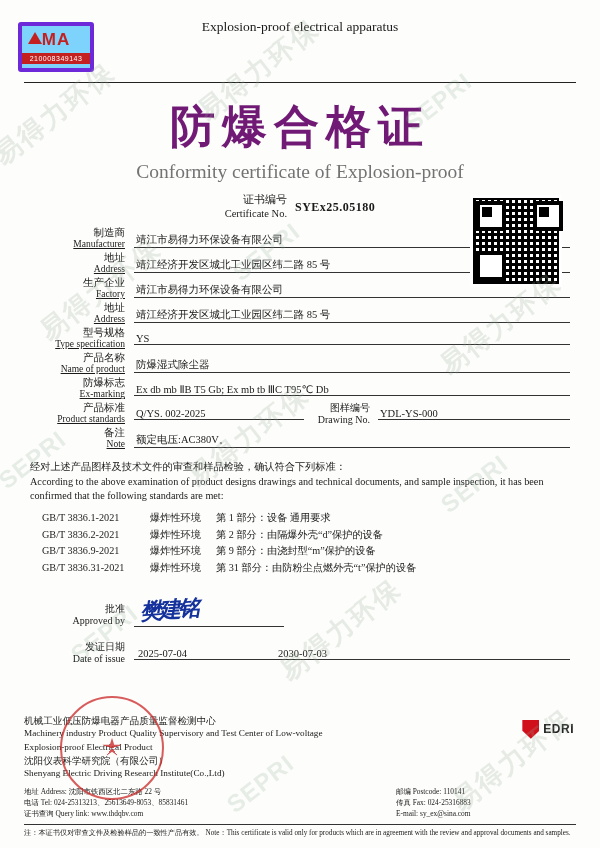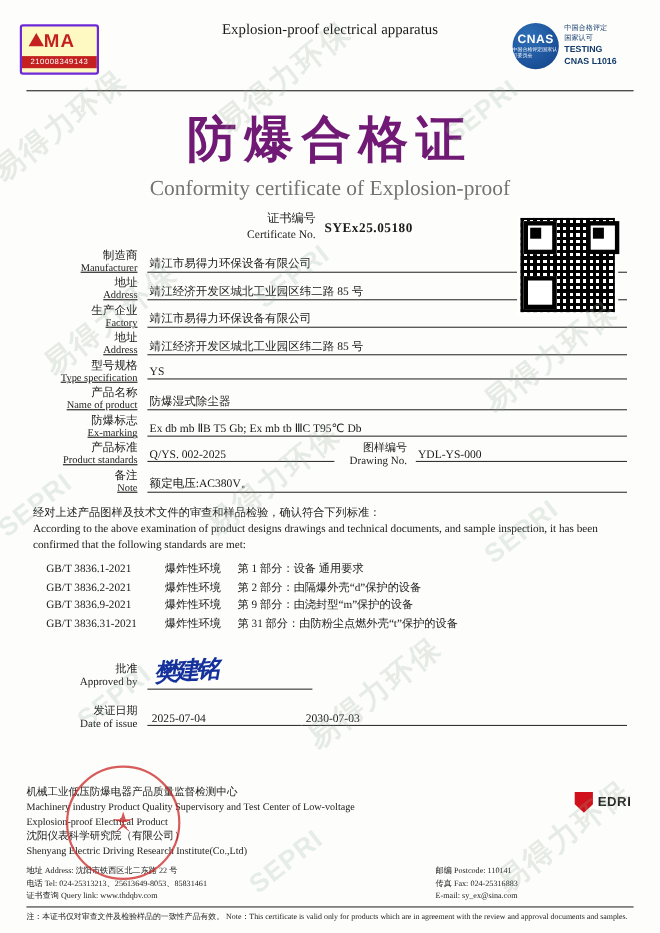--- a/index.html
+++ b/index.html
@@ -41,21 +41,21 @@
     background:radial-gradient(circle at 35% 30%, #2e6fb7 0%, #1a4f96 70%, #143d77 100%);
     color:#fff;display:flex;flex-direction:column;align-items:center;justify-content:center;
     font-family:"Liberation Sans", sans-serif;
   }
   .cnas-circle b{font-size:11px;line-height:1;letter-spacing:0.5px;}
   .cnas-circle span{font-size:4.5px;line-height:1.15;}
   .cnas-text{font-family:"Liberation Sans", sans-serif;font-size:6.5px;line-height:1.35;color:#123a6b;}
   .cnas-text .big{font-size:8px;font-weight:bold;}
 
   
-  .ma-box{width:68px;height:42px;border:2px solid #6d28d9;border-radius:3px;position:relative;background:#fef9c3;}
+  .ma-box{width:68px;height:42px;border:4px solid #6d28d9;border-radius:3px;position:relative;background:#7dd3fc;}
   .ma-top{height:27px;display:flex;align-items:center;justify-content:center;color:#c42020;font-family:"Liberation Sans",sans-serif;font-weight:bold;font-size:17px;letter-spacing:1px;position:relative;}
   .ma-top .tri{position:absolute;left:6px;top:6px;width:0;height:0;border-left:7px solid transparent;border-right:7px solid transparent;border-bottom:12px solid #c42020;}
   .ma-bot{height:11px;background:#c42020;color:#fff;font-family:"Liberation Sans",sans-serif;font-size:7px;display:flex;align-items:center;justify-content:center;letter-spacing:0.5px;}
 
   .hr-main{border:0;border-top:1.6px solid #222;margin:2px 24px 0 24px;}
 
   
   .big-title{
     text-align:center;font-size:45px;font-weight:bold;letter-spacing:7px;
     margin-top:14px;color:#701a75;font-family:"Liberation Serif", serif;
@@ -187,32 +187,20 @@
             <span>MA</span>
           </div>
         <div class="ma-bot">210008349143</div>
       </div>
     </div>
 
     <div class="hdr-title">
       <div class="hdr-en">Explosion-proof electrical apparatus</div>
     </div>
 
-    <div class="logo-cnas">
-      <div class="cnas-circle">
-        <b>CNAS</b>
-        <span>中国合格评定国家认可委员会</span>
-      </div>
-      <div class="cnas-text">
-        <div>中国合格评定</div>
-        <div>国家认可</div>
-        <div class="big">TESTING</div>
-        <div class="big">CNAS L1016</div>
-      </div>
-    </div>
   </div>
 
   <hr class="hr-main">
 
   <div class="big-title">防爆合格证</div>
   <div class="big-sub">Conformity certificate of Explosion-proof</div>
 
   <div class="certno">
     <div class="lbl">
       <div class="cn">证书编号</div>

